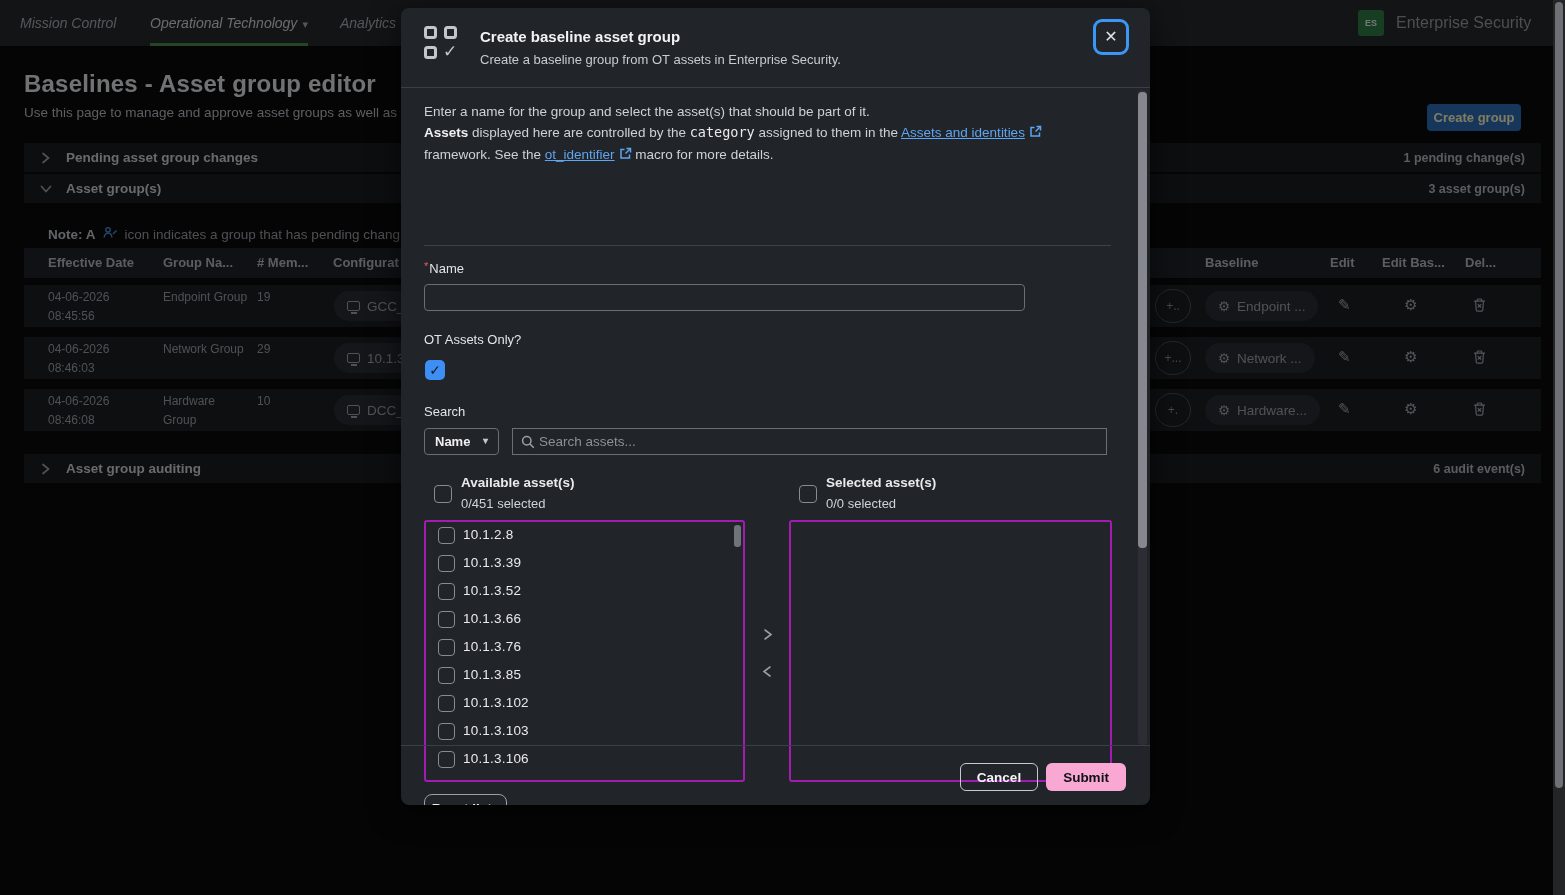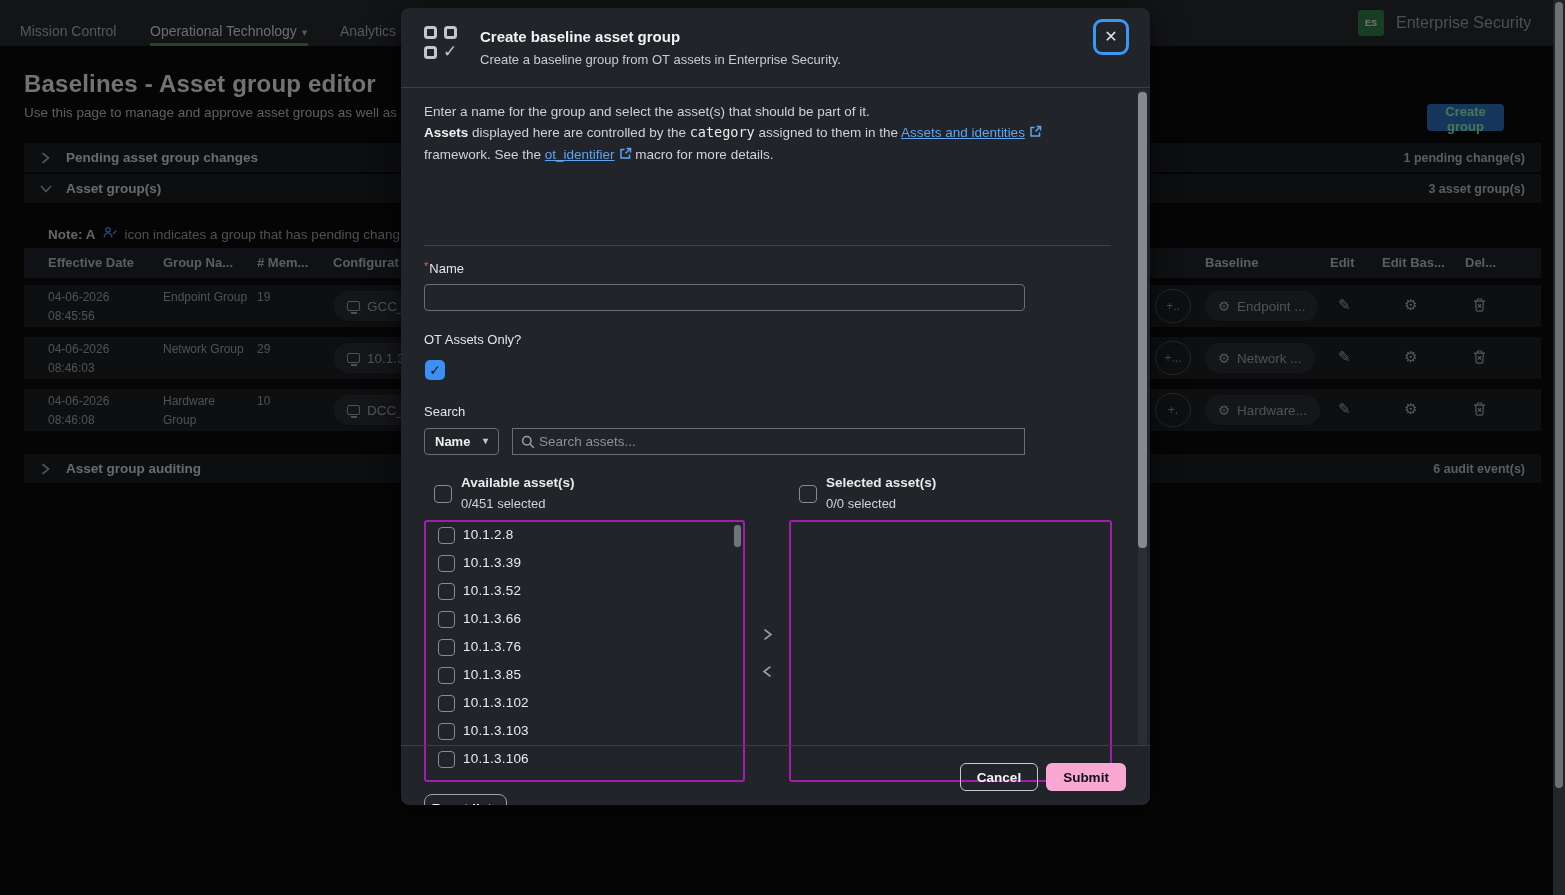--- a/index.html
+++ b/index.html
@@ -3,30 +3,30 @@
 <meta charset="utf-8">
 <style>
   * { margin:0; padding:0; box-sizing:border-box; }
   html,body { width:1565px; height:895px; background:#000; overflow:hidden; }
   body { font-family:"Liberation Sans","DejaVu Sans",sans-serif; position:relative; }
   .screen { position:absolute; inset:0; width:1565px; height:895px; background:#0a0a0c; overflow:hidden; }
 
   
   .bg-page { position:absolute; inset:0; z-index:1; }
   .topnav { position:absolute; left:0; top:0; width:1565px; height:46px; background:#26282c; }
-  .nav-item { position:absolute; top:8px; height:30px; line-height:46px; font-size:14px; color:#a8adb2; cursor:pointer; }
+  .nav-item { position:absolute; top:0; height:30px; line-height:46px; font-size:14px; color:#a8adb2; cursor:pointer;font-style:italic; }
   .nav-item.active { color:#d4d8dc; }
   .nav-item .caret { font-size:11px; color:#a8adb2; margin-left:5px; }
   .nav-underline { position:absolute; left:150px; bottom:0; width:158px; height:3px; background:#4a8c48; }
   .nav-logo { position:absolute; left:1358px; top:10px; width:26px; height:26px; background:#2e7a44; border-radius:3px; color:#e8f0ea; font-size:9px; font-weight:bold; text-align:center; line-height:26px; }
   .nav-appname { position:absolute; left:1396px; top:0; height:46px; line-height:46px; font-size:16px; color:#9a9da1; }
 
   .page-title { position:absolute; left:24px; top:70px; font-size:24px; font-weight:bold; color:#e1e4e8; letter-spacing:.2px; }
   .page-subtitle { position:absolute; left:24px; top:105px; font-size:13.5px; color:#b9bec5; }
-  .create-group-btn { position:absolute; left:1427px; top:104px; width:77px; height:27px; background:#2e6cb8; border:none; border-radius:4px; color:#86efac; font-size:13px; font-weight:bold; cursor:pointer; }
+  .create-group-btn { position:absolute; left:1427px; top:104px; width:94px; height:27px; background:#2e6cb8; border:none; border-radius:4px; color:#fef9c3; font-size:13px; font-weight:bold; cursor:pointer; }
 
   .accordion { position:absolute; left:24px; width:1517px; height:29px; background:#1a1c20; display:flex; align-items:center; padding:0 16px; cursor:pointer; }
   .acc-pending { top:143px; } .acc-groups { top:174px; } .acc-audit { top:454px; }
   .acc-chevron { width:12px; height:12px; margin-right:14px; display:inline-flex; }
   .acc-label { font-size:13.5px; font-weight:bold; color:#d0d4d9; }
   .acc-badge { margin-left:auto; font-size:12.5px; font-weight:bold; color:#b4b9bf; }
 
   .note-row { position:absolute; left:48px; top:226px; display:flex; align-items:center; gap:7px; font-size:13.5px; color:#9aa0a6; white-space:nowrap; }
   .note-row b { color:#c4c9cf; }
 
@@ -78,21 +78,21 @@
 
   .f-label { position:absolute; font-size:13px; color:#e2e5e8; }
   .req { color:#ee5c5c; font-size:11px; vertical-align:3px; margin-right:1px; }
   .lbl-name { left:23px; top:172px; }
   .name-input { position:absolute; left:23px; top:196px; width:601px; height:27px; background:transparent; border:1px solid #6a6f76; border-radius:4px; color:#e8eaec; font-size:13.5px; padding:0 9px; outline:none; }
   .lbl-ot { left:23px; top:244px; }
   .ot-checkbox { position:absolute; left:24px; top:272px; width:20px; height:20px; background:#3d8ff5; border-radius:5px; color:#14171b; font-size:14px; font-weight:bold; text-align:center; line-height:20px; cursor:pointer; }
   .lbl-search { left:23px; top:316px; }
   .search-dd { position:absolute; left:23px; top:340px; width:75px; height:27px; background:transparent; border:1px solid #6a6f76; border-radius:4px; color:#eef0f2; font-size:13px; font-weight:bold; text-align:left; padding:0 10px; cursor:pointer; }
   .search-dd .caret { float:right; font-size:10px; color:#c3c6ca; margin-top:1px; }
-  .search-wrap { position:absolute; left:111px; top:340px; width:513px; height:27px; border:1px solid #6a6f76; border-radius:0; }
+  .search-wrap { position:absolute; left:111px; top:340px; width:595px; height:27px; border:1px solid #6a6f76; border-radius:0; }
   .search-wrap svg { position:absolute; left:8px; top:6px; }
   .search-input { position:absolute; left:26px; top:0; width:482px; height:25px; background:transparent; border:none; outline:none; color:#e8eaec; font-size:13.5px; }
   .search-input::placeholder { color:#8c9197; }
 
   .dual-head-cb { position:absolute; width:18px; height:18px; border:1px solid #878c92; border-radius:4px; background:transparent; cursor:pointer; }
   .cb-avail { left:33px; top:397px; } .cb-sel { left:398px; top:397px; }
   .dual-title { position:absolute; font-size:13.5px; font-weight:bold; color:#e8eaec; }
   .dual-count { position:absolute; font-size:13px; color:#cfd3d7; }
   .t-avail { left:60px; top:387px; } .c-avail { left:60px; top:408px; }
   .t-sel { left:425px; top:387px; } .c-sel { left:425px; top:408px; }

